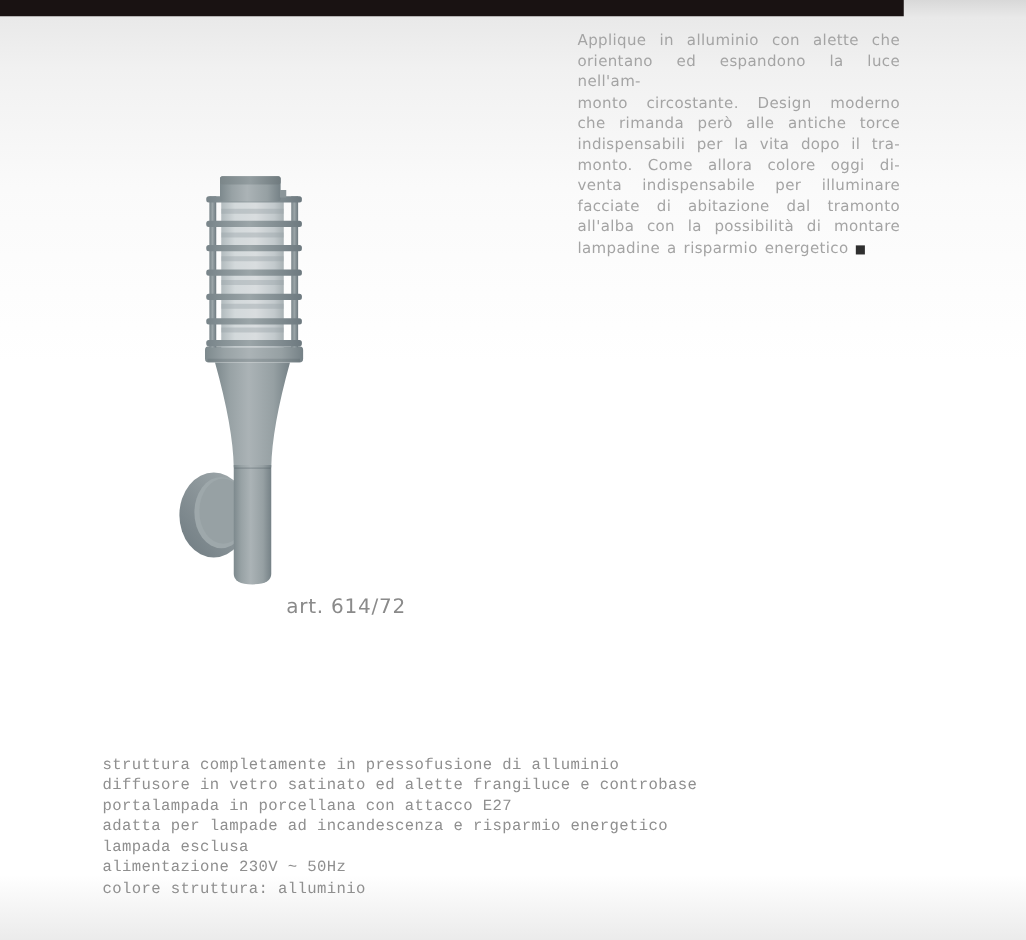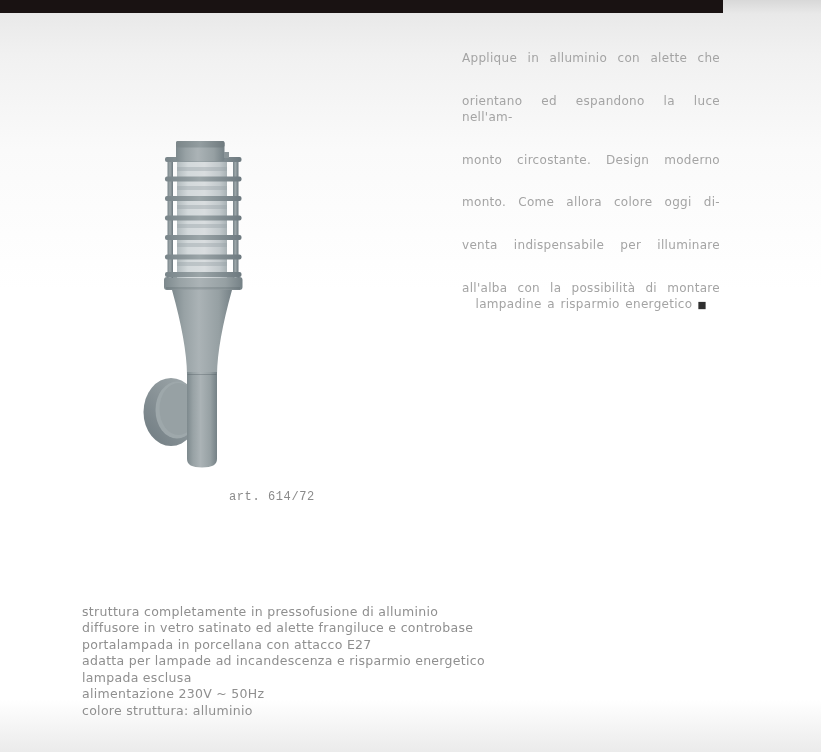--- a/index.html
+++ b/index.html
@@ -17,34 +17,33 @@
   .topbar {
     position: absolute; left: 0; top: 0;
     width: 723px; height: 13px;
     background: #191212;
   }
   .intro {
     position: absolute; left: 462px; top: 24px; width: 258px;
     font-size: 12px; line-height: 16.6px;
     color: #a4a4a4; letter-spacing: 0.3px; word-spacing: 1.5px;
   }
-  .intro .jline { text-align: justify; text-align-last: justify; margin-top: 26px; }
-  .intro .lline { text-align: center; white-space: nowrap; }
+  .intro .jline { text-align: justify; text-align-last: justify; }
+  .intro .lline { text-align: left; white-space: nowrap; }
   .endsq { color: #2f2f2f; font-size: 9.5px; margin-left: 5px; letter-spacing: 0; }
   .lamp { position: absolute; left: 140px; top: 136px; }
   .caption {
-    position: absolute; left: 229px; top: 490px;
-    font-size: 12px; color: #8a8a8a; letter-spacing: 0.6px;
+    position: absolute; left: 229px; top: 475px;
+    font-size: 16px; color: #8a8a8a; letter-spacing: 0.6px;
     white-space: nowrap;
-    font-family: Liberation Mono, monospace;
   }
   .specs {
     position: absolute; left: 82px; top: 604px;
     font-size: 12.5px; line-height: 16.45px;
-    color: #8f8f8f; letter-spacing: 0.3px; white-space: nowrap;
+    color: #8f8f8f; letter-spacing: 0.3px; white-space: nowrap; font-family: Liberation Mono, monospace;
   }
 </style>
 </head>
 <body>
 
 <div class="page">
 
   <div class="topbar"></div>
 
   <svg class="lamp" width="108" height="334" viewBox="0 0 108 334" aria-hidden="true">
@@ -128,22 +127,25 @@
       <rect x="84" y="16" width="5" height="6" fill="#8b9599"></rect>
     </g>
   </svg>
 
   <div class="caption">art. 614/72</div>
 
   <div class="intro">
     <div class="jline">Applique in alluminio con alette che</div>
     <div class="jline">orientano ed espandono la luce nell'am-</div>
     <div class="jline">monto circostante. Design moderno</div>
+    <div class="jline">che rimanda però alle antiche torce</div>
+    <div class="jline">indispensabili per la vita dopo il tra-</div>
     <div class="jline">monto. Come allora colore oggi di-</div>
     <div class="jline">venta indispensabile per illuminare</div>
+    <div class="jline">facciate di abitazione dal tramonto</div>
     <div class="jline">all'alba con la possibilità di montare</div>
     <div class="lline"><span>lampadine a risparmio energetico</span><span class="endsq">■</span></div>
   </div>
 
   <div class="specs">
     <div>struttura completamente in pressofusione di alluminio</div>
     <div>diffusore in vetro satinato ed alette frangiluce e controbase</div>
     <div>portalampada in porcellana con attacco E27</div>
     <div>adatta per lampade ad incandescenza e risparmio energetico</div>
     <div>lampada esclusa</div>

